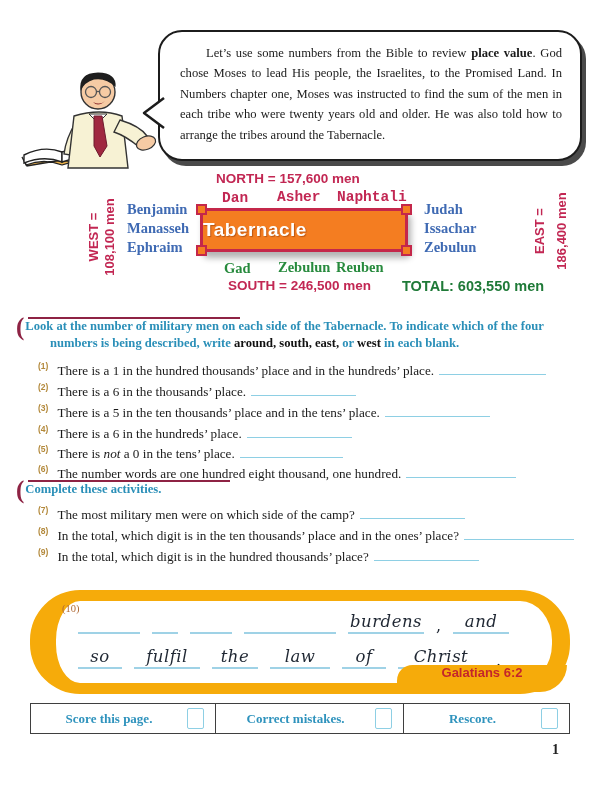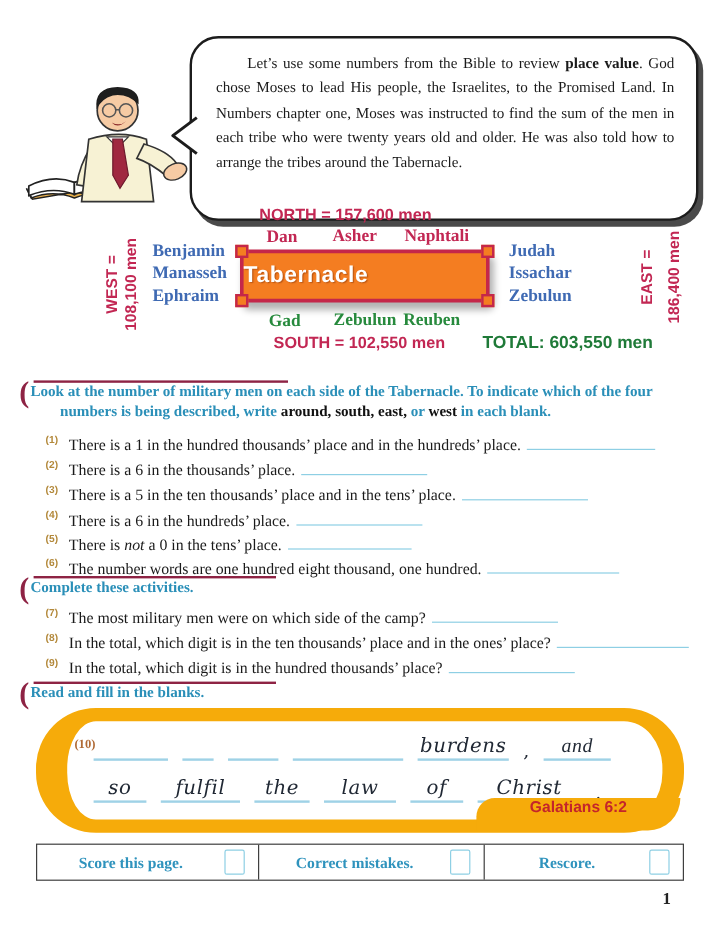--- a/index.html
+++ b/index.html
@@ -1,34 +1,34 @@
 <!DOCTYPE html>
 <html><head>
 <meta charset="utf-8">
 <style>
   html,body{margin:0;padding:0;background:#fff;}
   .page{position:relative;width:600px;height:790px;background:#ffffff;overflow:hidden;
         font-family:"Liberation Serif",serif;color:#1a1a1a;}
 
   
-  .bubble{position:absolute;left:158px;top:30px;width:424px;height:154px;box-sizing:border-box;
+  .bubble{position:absolute;left:158px;top:30px;width:424px;height:131px;box-sizing:border-box;
           background:#fff;border:2.5px solid #1c1c1c;border-radius:24px;
           box-shadow:4px 5px 0 #4a4a4a;padding:11px 18px 8px 20px;
           font-size:12.6px;line-height:1.62;text-align:justify;}
   .bubble p{margin:0;text-indent:26px;}
   .bubble-tail{position:absolute;left:141px;top:96px;z-index:5;}
 
   
   .mascot{position:absolute;left:10px;top:64px;}
 
   
   .diagram span{position:absolute;white-space:nowrap;}
   .dir{font-family:"Liberation Sans",sans-serif;font-weight:bold;font-size:13.5px;color:#c22753;}
   .tribe{font-weight:bold;font-size:14.5px;}
-  .tribe.red{color:#c22753;}
+  .tribe.red{color:#c22753;font-family:Liberation Mono, monospace;}
   .tribe.blue{color:#3f6ab3;}
   .tribe.green{color:#278a3d;}
   .vert{position:absolute;transform:translate(-50%,-50%) rotate(-90deg);white-space:nowrap;
         font-family:"Liberation Sans",sans-serif;font-weight:bold;font-size:13px;color:#c22753;}
   .total{font-family:"Liberation Sans",sans-serif;font-weight:bold;font-size:14.5px;color:#1f7a38;}
   .tabbox{position:absolute;left:200px;top:208px;width:208px;height:44px;box-sizing:border-box;
           background:#f47d21;border:3px solid #c4274a;border-radius:5px;
           box-shadow:3px 6px 6px rgba(0,0,0,0.30);
           display:flex;align-items:center;justify-content:flex-start;}
   .tabbox .label{font-family:"Liberation Sans",sans-serif;font-weight:bold;font-size:19px;
@@ -49,21 +49,21 @@
   .q{position:absolute;left:38px;font-size:13.2px;white-space:nowrap;}
   .qnum{font-family:"Liberation Sans",sans-serif;font-weight:bold;font-size:8.5px;color:#b3893b;
         vertical-align:6px;margin-right:9px;}
   .qit{font-style:italic;}
   .blank{display:inline-block;border-bottom:1.5px solid #8ecfe4;height:12px;margin-left:5px;}
 
   
   .verse{position:absolute;left:30px;top:590px;width:540px;height:104px;box-sizing:border-box;
          background:#fff;border:11px solid #f6ab0a;border-left-width:26px;border-right-width:18px;
          border-radius:50px;}
-  .vnum{position:absolute;left:6px;top:14px;font-size:10.5px;font-weight:bold;color:#b06a35;}
+  .vnum{position:absolute;left:6px;top:2px;font-size:10.5px;font-weight:normal;color:#b06a35;}
   .vrow{position:absolute;left:22px;display:flex;align-items:flex-end;gap:12px;}
   .vrow.r1{top:12px;} .vrow.r2{top:47px;}
   .vblank{border-bottom:2px solid #9fd2e6;text-align:center;
           font-family:"DejaVu Serif",serif;font-style:italic;font-size:16.5px;color:#1f2733;
           line-height:1.15;letter-spacing:.5px;}
   .vpunct{font-family:"DejaVu Serif",serif;font-size:16px;color:#1f2733;line-height:1;}
   .galtab{position:absolute;right:-15px;bottom:-9px;width:170px;height:27px;background:#f6ab0a;
           border-radius:16px 0 28px 0;display:flex;align-items:flex-start;justify-content:center;
           font-family:"Liberation Sans",sans-serif;font-weight:bold;font-size:13px;color:#c4252b;}
 
@@ -135,21 +135,21 @@
     <span class="tribe blue" style="left:424px;top:220px;">Issachar</span>
     <span class="tribe blue" style="left:424px;top:239px;">Zebulun</span>
 
     <span class="vert" style="left:539px;top:231px;">EAST =</span>
     <span class="vert" style="left:561px;top:231px;">186,400 men</span>
 
     <span class="tribe green" style="left:224px;top:260px;">Gad</span>
     <span class="tribe green" style="left:278px;top:259px;">Zebulun</span>
     <span class="tribe green" style="left:336px;top:259px;">Reuben</span>
 
-    <span class="dir" style="left:228px;top:278px;">SOUTH = 102,550 men</span>
+    <span class="dir" style="left:228px;top:278px;">SOUTH = 246,500 men</span>
     <span class="total" style="left:402px;top:278px;">TOTAL: 603,550 men</span>
   </div>
 
   <div class="sec" style="top:318px;width:565px;">
     <div class="rule" style="width:212px;"></div>
     <div class="nowrap"><span class="cmark">(</span><span>Look at the number of military men on each side of the Tabernacle. To indicate which of the four</span></div>
     <div class="l2 nowrap"><span>numbers is being described, write </span><span class="black">around, south, east,</span><span> or </span><span class="black">west</span><span> in each blank.</span></div>
   </div>
 
   <div class="q" style="top:361px;">
@@ -179,35 +179,31 @@
   <div class="q" style="top:505px;">
     <span class="qnum">(7)</span><span>The most military men were on which side of the camp?</span><span class="qit"></span><span></span><span class="blank" style="width:105px;"></span>
   </div>
   <div class="q" style="top:526px;">
     <span class="qnum">(8)</span><span>In the total, which digit is in the ten thousands’ place and in the ones’ place?</span><span class="qit"></span><span></span><span class="blank" style="width:110px;"></span>
   </div>
   <div class="q" style="top:547px;">
     <span class="qnum">(9)</span><span>In the total, which digit is in the hundred thousands’ place?</span><span class="qit"></span><span></span><span class="blank" style="width:105px;"></span>
   </div>
 
-  <div class="sec" style="top:569px;">
-    <div class="rule" style="width:202px;"></div>
-    <div class="nowrap"><span class="cmark">(</span><span>Read and fill in the blanks.</span></div>
-  </div>
 
   <div class="verse">
     <span class="vnum">(10)</span>
     <div class="vrow r1">
       <span class="vblank" style="width:62px;"></span>
       <span class="vblank" style="width:26px;"></span>
       <span class="vblank" style="width:42px;"></span>
       <span class="vblank" style="width:92px;"></span>
       <span class="vblank" style="width:76px;">burdens</span>
       <span class="vpunct">,</span>
-      <span class="vblank" style="width:56px;font-family:Liberation Serif, serif;">and</span>
+      <span class="vblank" style="width:56px;">and</span>
     </div>
     <div class="vrow r2">
       <span class="vblank" style="width:44px;">so</span>
       <span class="vblank" style="width:66px;">fulfil</span>
       <span class="vblank" style="width:46px;">the</span>
       <span class="vblank" style="width:60px;">law</span>
       <span class="vblank" style="width:44px;">of</span>
       <span class="vblank" style="width:86px;">Christ</span>
       <span class="vpunct">.</span>
     </div>

